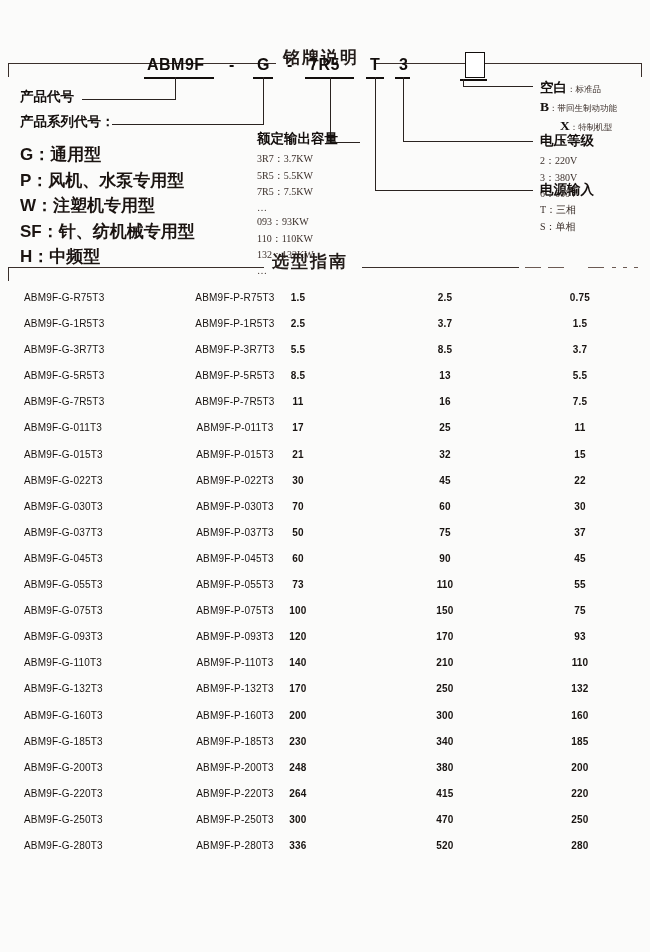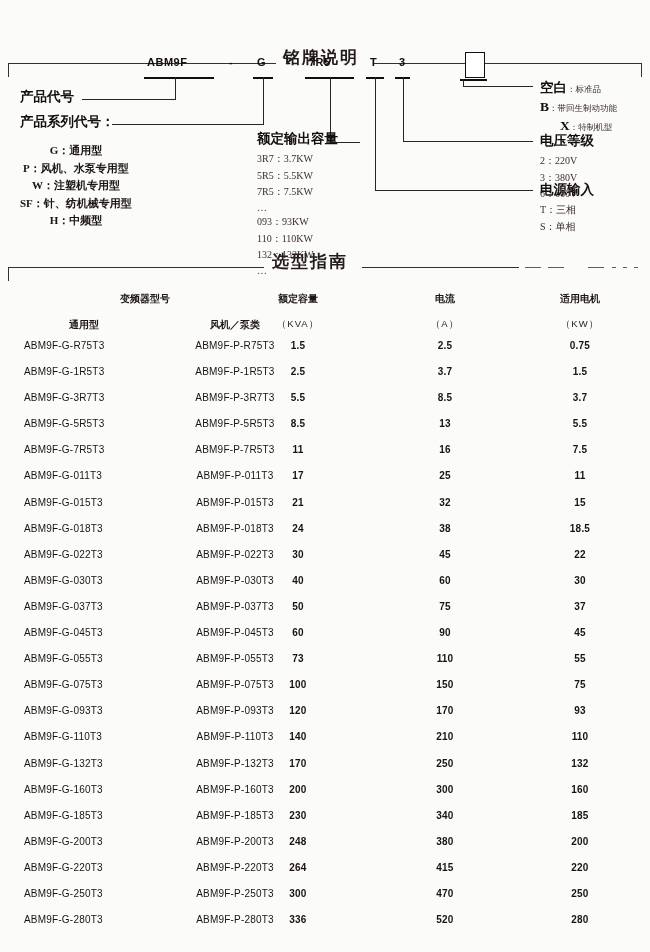--- a/index.html
+++ b/index.html
@@ -50,21 +50,21 @@
     position: absolute;
     top: 17px;
     height: 1px;
     background: #6b5a53;
   }
 
   
   .model-code {
     position: absolute;
     font-weight: bold;
-    font-size: 11px;
+    font-size: 16px;
     letter-spacing: 0.5px;
     white-space: nowrap;
     color: #120e0c;
   }
   .underline {
     position: absolute;
     height: 1.5px;
     background: #120e0c;
   }
   .leader-v {
@@ -89,25 +89,24 @@
     line-height: 1.12;
   }
   .lbl-big {
     font-size: 13.5px;
     font-weight: bold;
     font-family: "Liberation Serif", "DejaVu Serif", serif;
     color: #140f0d;
     text-align: right;
   }
   .lbl-item {
-    font-size: 11px;
-    font-family: Liberation Serif, serif;
+    font-size: 17px;
+    font-family: Liberation Sans, sans-serif;
     color: #1b1411;
     font-weight: bold;
-    text-align: center;
   }
   .lbl-small {
     font-size: 10px;
     font-family: "Liberation Serif", "DejaVu Serif", serif;
     color: #3b2f2a;
   }
   .lbl-mix-big {
     font-size: 13.5px;
     font-weight: bold;
     font-family: "Liberation Serif", "DejaVu Serif", serif;
@@ -269,31 +268,20 @@
   <div class="dash" style="left:525px; width:16px;"></div>
   <div class="dash" style="left:548px; width:16px;"></div>
   <div class="dash" style="left:588px; width:16px;"></div>
   <div class="dash" style="left:612px; width:4px;"></div>
   <div class="dash" style="left:623px; width:4px;"></div>
   <div class="dash" style="left:634px; width:4px;"></div>
 </div>
 
 <div class="tbl">
 
-  <div class="tbl-head">
-    <div class="th" style="left:65px; top:0px; width:160px;">变频器型号</div>
-    <div class="th" style="left:24px; top:26px; width:120px;">通用型</div>
-    <div class="th" style="left:160px; top:26px; width:150px;">风机／泵类</div>
-    <div class="th" style="left:268px; top:0px; width:60px;">额定容量</div>
-    <div class="th-unit" style="left:268px; top:26px; width:60px;">（KVA）</div>
-    <div class="th" style="left:415px; top:0px; width:60px;">电流</div>
-    <div class="th-unit" style="left:415px; top:26px; width:60px;">（A）</div>
-    <div class="th" style="left:550px; top:0px; width:60px;">适用电机</div>
-    <div class="th-unit" style="left:550px; top:26px; width:60px;">（KW）</div>
-  </div>
 
   <div id="rows-container">
       <div class="row">
         <div class="cell c-model-g">ABM9F-G-R75T3</div>
         <div class="cell c-model-p">ABM9F-P-R75T3</div>
         <div class="cell c-kva">1.5</div>
         <div class="cell c-amp">2.5</div>
         <div class="cell c-kw">0.75</div>
       </div>
       <div class="row">
@@ -332,37 +320,30 @@
         <div class="cell c-kw">11</div>
       </div>
       <div class="row">
         <div class="cell c-model-g">ABM9F-G-015T3</div>
         <div class="cell c-model-p">ABM9F-P-015T3</div>
         <div class="cell c-kva">21</div>
         <div class="cell c-amp">32</div>
         <div class="cell c-kw">15</div>
       </div>
       <div class="row">
-        <div class="cell c-model-g">ABM9F-G-018T3</div>
-        <div class="cell c-model-p">ABM9F-P-018T3</div>
-        <div class="cell c-kva">24</div>
-        <div class="cell c-amp">38</div>
-        <div class="cell c-kw">18.5</div>
-      </div>
-      <div class="row">
         <div class="cell c-model-g">ABM9F-G-022T3</div>
         <div class="cell c-model-p">ABM9F-P-022T3</div>
         <div class="cell c-kva">30</div>
         <div class="cell c-amp">45</div>
         <div class="cell c-kw">22</div>
       </div>
       <div class="row">
         <div class="cell c-model-g">ABM9F-G-030T3</div>
         <div class="cell c-model-p">ABM9F-P-030T3</div>
-        <div class="cell c-kva">40</div>
+        <div class="cell c-kva">70</div>
         <div class="cell c-amp">60</div>
         <div class="cell c-kw">30</div>
       </div>
       <div class="row">
         <div class="cell c-model-g">ABM9F-G-037T3</div>
         <div class="cell c-model-p">ABM9F-P-037T3</div>
         <div class="cell c-kva">50</div>
         <div class="cell c-amp">75</div>
         <div class="cell c-kw">37</div>
       </div>

